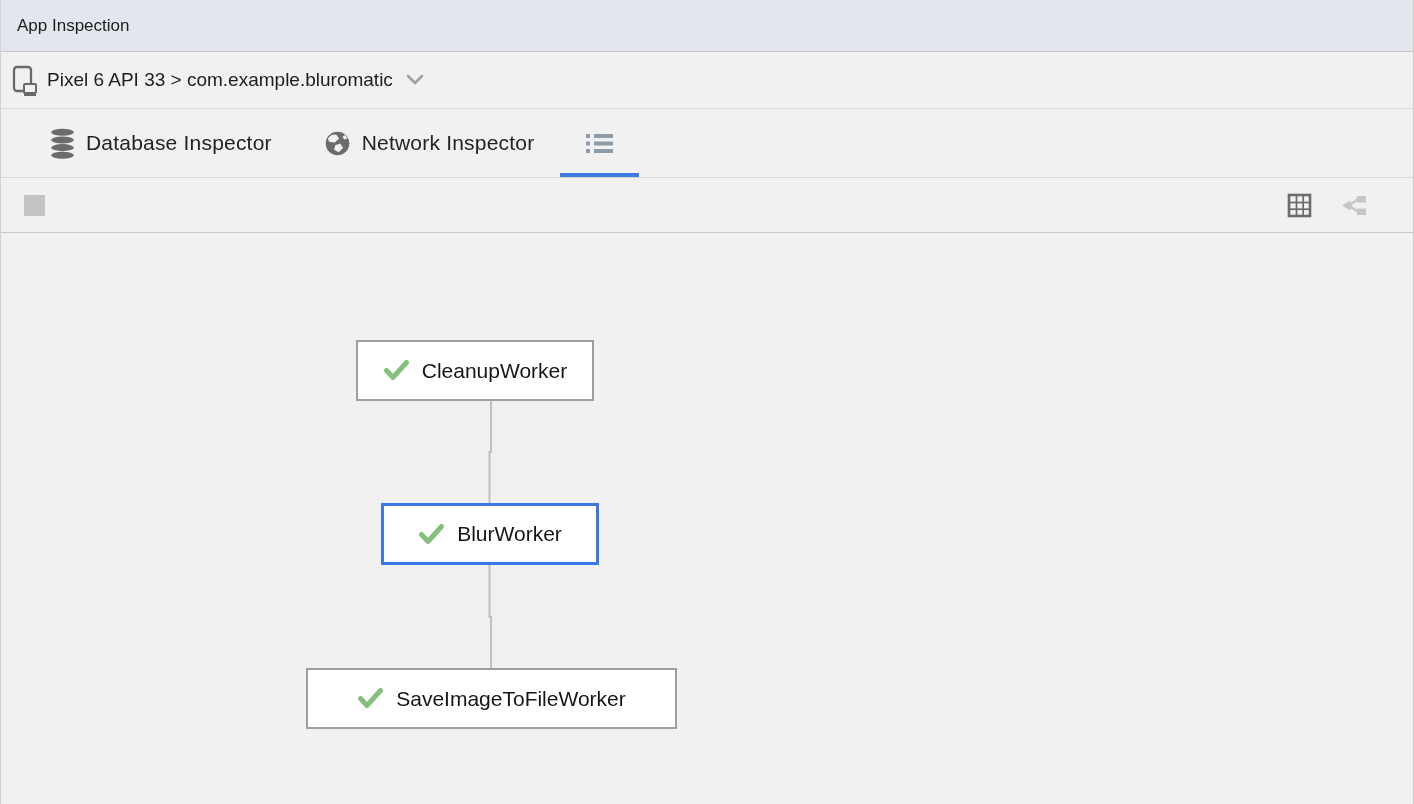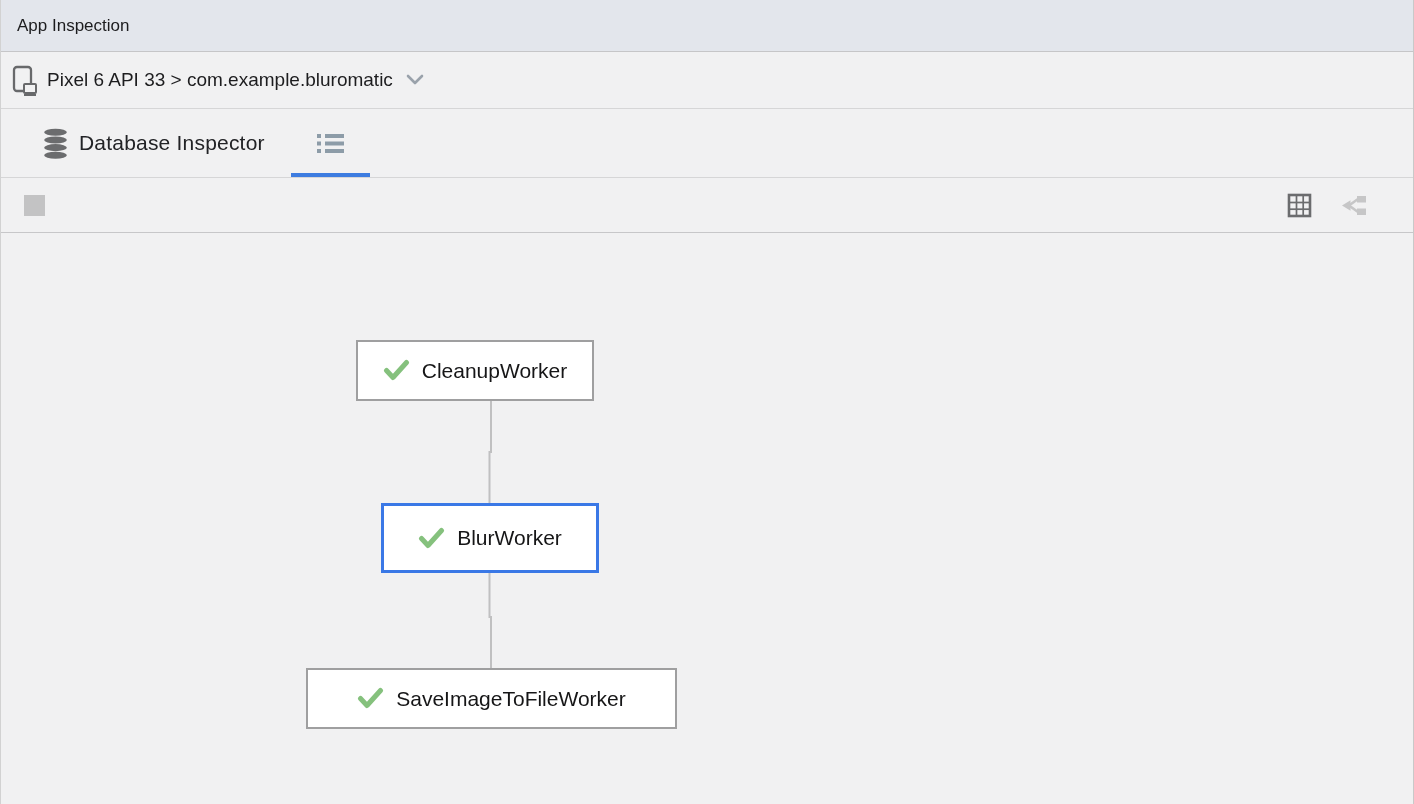--- a/index.html
+++ b/index.html
@@ -24,21 +24,21 @@
     height:57px; background:#f1f1f2; border-bottom:1px solid #d6d6d7;
     display:flex; align-items:center; padding-left:10px; cursor:pointer;
   }
   .devbar .dev-icon { margin-right:8px; display:flex; }
   .devbar .dev-label { font-size:19px; color:#1d1d1f; }
   .devbar .chev { margin-left:10px; display:flex; }
 
   
   .tabs {
     height:69px; background:#f1f1f2; border-bottom:1px solid #d6d6d7;
-    display:flex; align-items:stretch; padding-left:16px;text-align:right;
+    display:flex; align-items:stretch; padding-left:23px;text-align:right;
   }
   .tab {
     display:flex; align-items:center; gap:11px; padding:0 26px;
     position:relative; cursor:pointer;
   }
   .tab .tab-label { font-size:21px; color:#222326; letter-spacing:0.2px; white-space:nowrap; }
   .tab .tab-ic { display:flex; }
   .tab.active::after {
     content:""; position:absolute; left:0; right:0; bottom:0; height:4px;
     background:var(--accent,#3d7ce0);
@@ -59,21 +59,21 @@
   .node {
     position:absolute; background:#ffffff; border:2px solid #9f9fa0;
     display:flex; align-items:center; justify-content:center; gap:12px;
     cursor:pointer;
   }
   .node.selected { border:3px solid #3a78e6; }
   .node .node-label { font-size:21px; color:#161617; white-space:nowrap; }
   .node .check { display:flex; }
 
   #node-0 { left:355px; top:107px; width:238px; height:61px; }
-  #node-1 { left:380px; top:270px; width:218px; height:70px; }
+  #node-1 { left:380px; top:270px; width:218px; height:62px; }
   #node-2 { left:305px; top:435px; width:371px; height:61px; }
 </style>
 </head>
 <body>
 
 <div class="app">
 
   <div class="hdr">
     <span class="hdr-title">App Inspection</span>
   </div>
@@ -101,20 +101,31 @@
         <svg width="25" height="31" viewBox="0 0 24 30">
           <ellipse cx="12" cy="4.2" rx="11" ry="3.4" fill="#6b6c6e"></ellipse>
           <ellipse cx="12" cy="11.6" rx="11" ry="3.4" fill="#6b6c6e"></ellipse>
           <ellipse cx="12" cy="19" rx="11" ry="3.4" fill="#6b6c6e"></ellipse>
           <ellipse cx="12" cy="26.4" rx="11" ry="3.4" fill="#6b6c6e"></ellipse>
         </svg>
       </span>
       <span class="tab-label">Database Inspector</span>
     </div>
 
+    <div class="tab">
+      <span class="tab-ic">
+        <svg width="27" height="27" viewBox="0 0 24 24">
+          <circle cx="12" cy="12" r="10.5" fill="#6b6c6e"></circle>
+          <path d="M3.5 8 Q6 3.5 11 4.2 L13.5 7.5 L9.5 11 L4.5 10.5 Z" fill="#f1f1f2"></path>
+          <path d="M10 13.5 L14.5 12 L17 16 L13 19.8 L9 17.5 Z" fill="#f1f1f2"></path>
+          <path d="M18.5 4.5 L21 7.5 L18 8.5 L16.5 6 Z" fill="#f1f1f2"></path>
+        </svg>
+      </span>
+      <span class="tab-label">Network Inspector</span>
+    </div>
 
     <div class="tab active">
       <span class="tab-ic">
         <svg width="27" height="23" viewBox="0 0 27 23">
           <rect x="0" y="2" width="4" height="4" fill="#8d9ca8"></rect>
           <rect x="8" y="2" width="19" height="4" fill="#8d9ca8"></rect>
           <rect x="0" y="9.5" width="4" height="4" fill="#8d9ca8"></rect>
           <rect x="8" y="9.5" width="19" height="4" fill="#8d9ca8"></rect>
           <rect x="0" y="17" width="4" height="4" fill="#8d9ca8"></rect>
           <rect x="8" y="17" width="19" height="4" fill="#8d9ca8"></rect>

